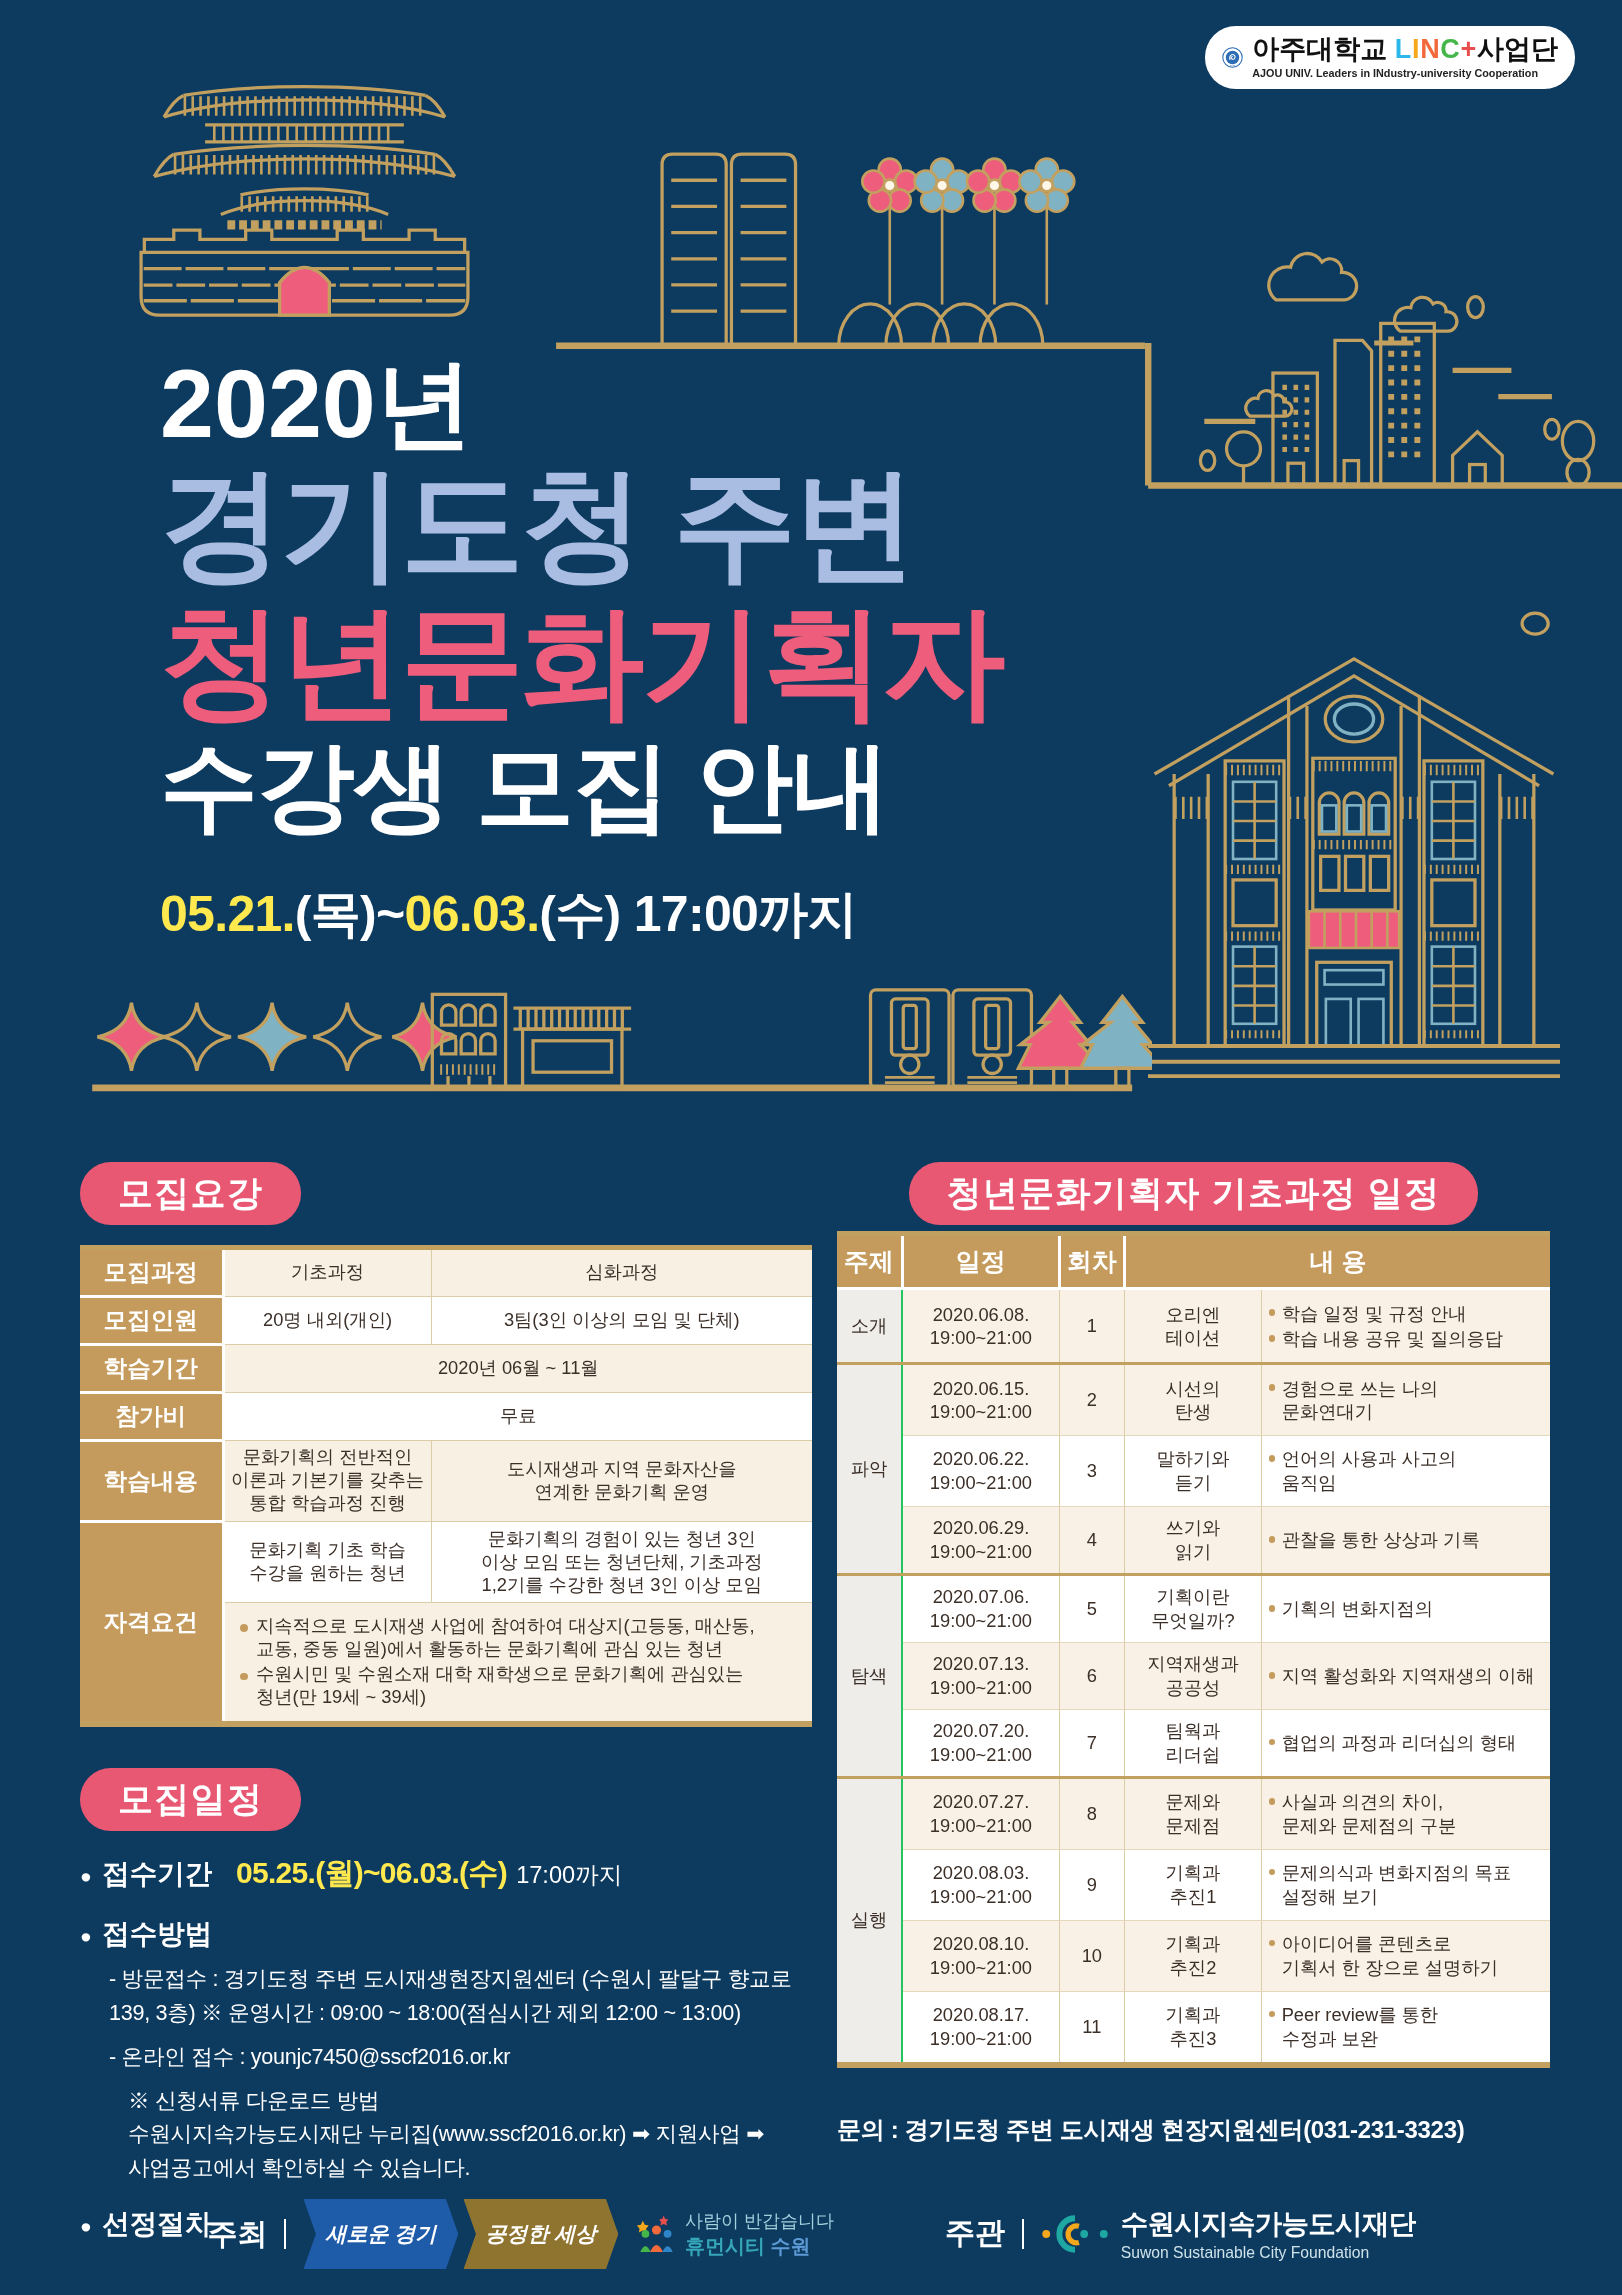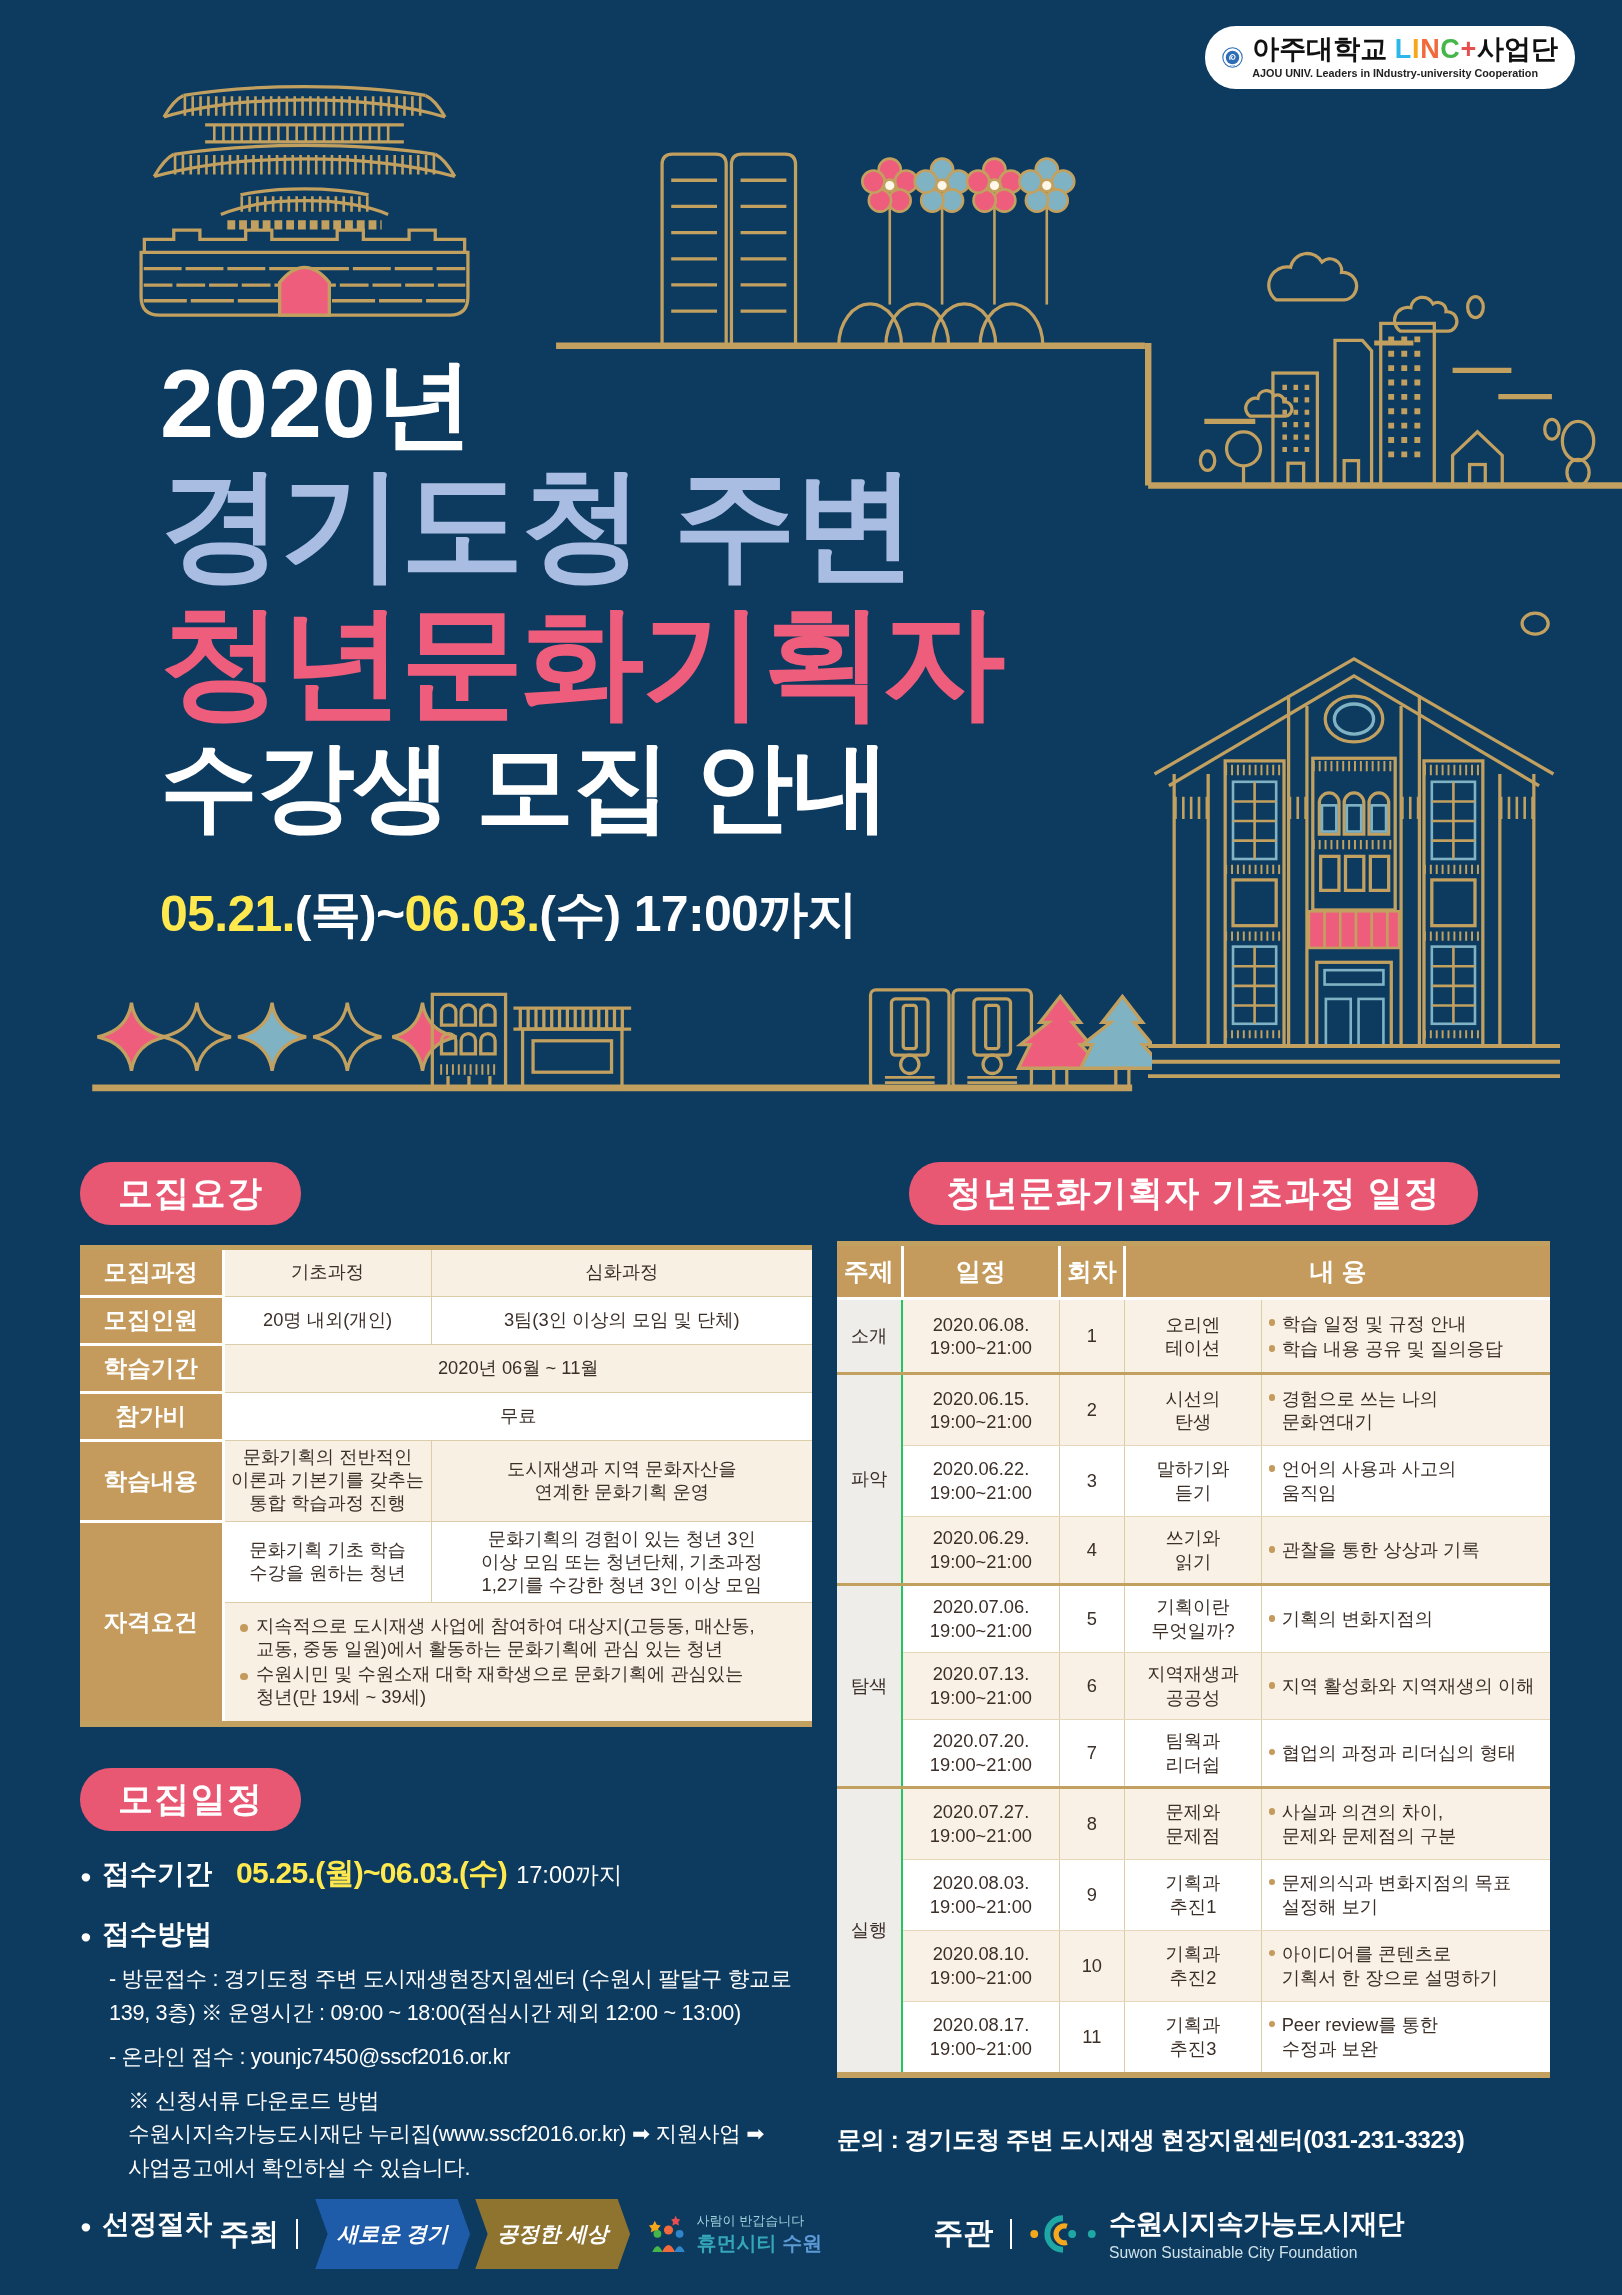--- a/index.html
+++ b/index.html
@@ -72,21 +72,21 @@
   .a-line { display:flex; align-items:baseline; margin-top:22px; }
   .a-dot::before { content:"●"; font-size:19.6px; margin-right:10.5px; color:#fff; }
   .a-label { font-size:27.5px; font-weight:bold; color:#fff; }
   .a-dates { font-size:30px; font-weight:bold; color:#FFE94E; margin-left:23.6px; letter-spacing:-0.7px; }
   .a-suffix { font-size:23.6px; color:#fff; margin-left:9.2px; }
   .a-body { font-size:21.6px; color:#fff; line-height:1.55; margin:10.5px 0 0 29px; letter-spacing:-0.3px; }
 
   
   .sched-badge-wrap { display:flex; justify-content:center; }
   table.sched-table {
-    margin-top:16px; width:713px; border-collapse:collapse; table-layout:fixed;
+    margin-top:6px; width:713px; border-collapse:collapse; table-layout:fixed;
     border-top:5.9px solid #C2A05F; border-bottom:6.5px solid #C2A05F;
   }
   .sched-table col.c-theme { width:65px; } .sched-table col.c-date { width:157px; }
   .sched-table col.c-no { width:65px; }   .sched-table col.c-title { width:137px; }
   .sched-table col.c-content { width:288px; }
   .sched-table th {
     background:#C49B5C; color:#fff; font-size:25px; font-weight:bold;
     padding:9.2px 0; border-left:3.3px solid #fff; border-bottom:3.3px solid #fff;
   }
   .sched-table th:first-child { border-left:none; }
@@ -111,21 +111,21 @@
     display:flex; justify-content:center; align-items:center; gap:111px; }
   .f-group { display:flex; align-items:center; gap:17px; }
   .f-label { font-size:30px; font-weight:bold; color:#fff; }
   .f-sep { width:2px; height:30px; background:#fff; }
   .flag { font-size:21px; font-weight:bold; font-style:italic; color:#fff;
     padding:21px 22px; white-space:nowrap;
     clip-path:polygon(0 0, 92% 0, 100% 50%, 92% 100%, 0 100%, 8% 50%); }
   .flag-blue { background:#1E5BA8; }
   .flag-gold { background:#8F7430; }
   .hc { display:flex; align-items:center; gap:6.5px; }
-  .hc-text .t1 { font-size:13px; color:#9FD0DC; }
+  .hc-text .t1 { font-size:18px; color:#9FD0DC; }
   .hc-text .t2 { font-size:20px; font-weight:bold; }
   .hc-text .t2 .n1 { color:#35A6B8; } .hc-text .t2 .n2 { color:#5C9BD6; }
   .org { display:flex; align-items:center; gap:11.8px; }
   .org-text .n { font-size:27.5px; font-weight:bold; color:#fff; letter-spacing:-0.7px; }
   .org-text .s { font-size:15.7px; color:#CFE3EA; margin-top:1.3px; }
 
   .abs { position:absolute; }
 </style>
 </head>
 <body>

